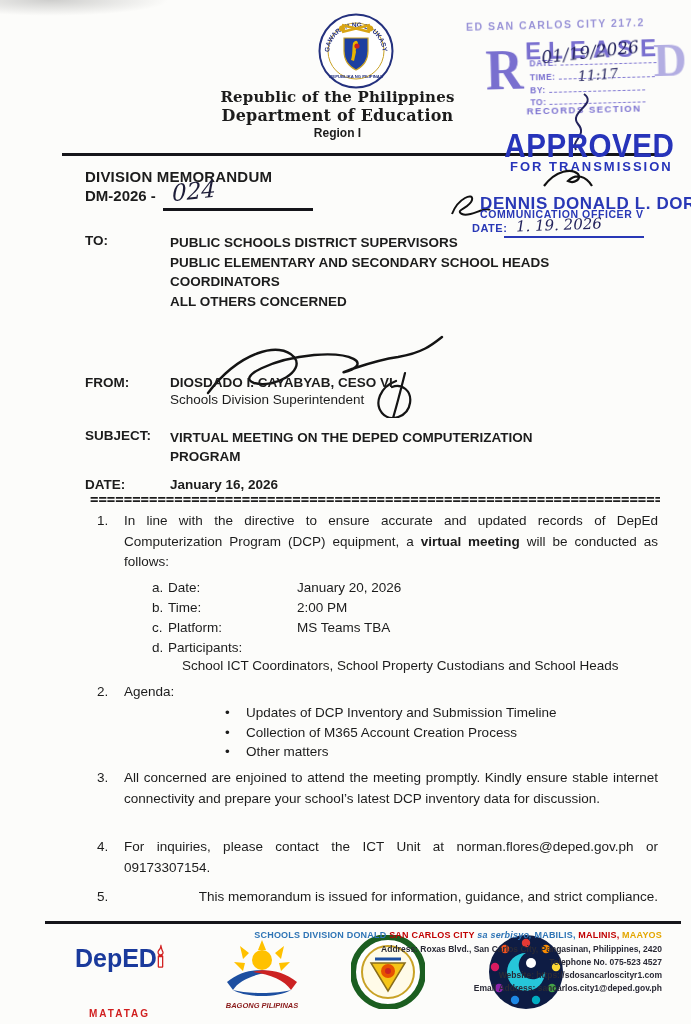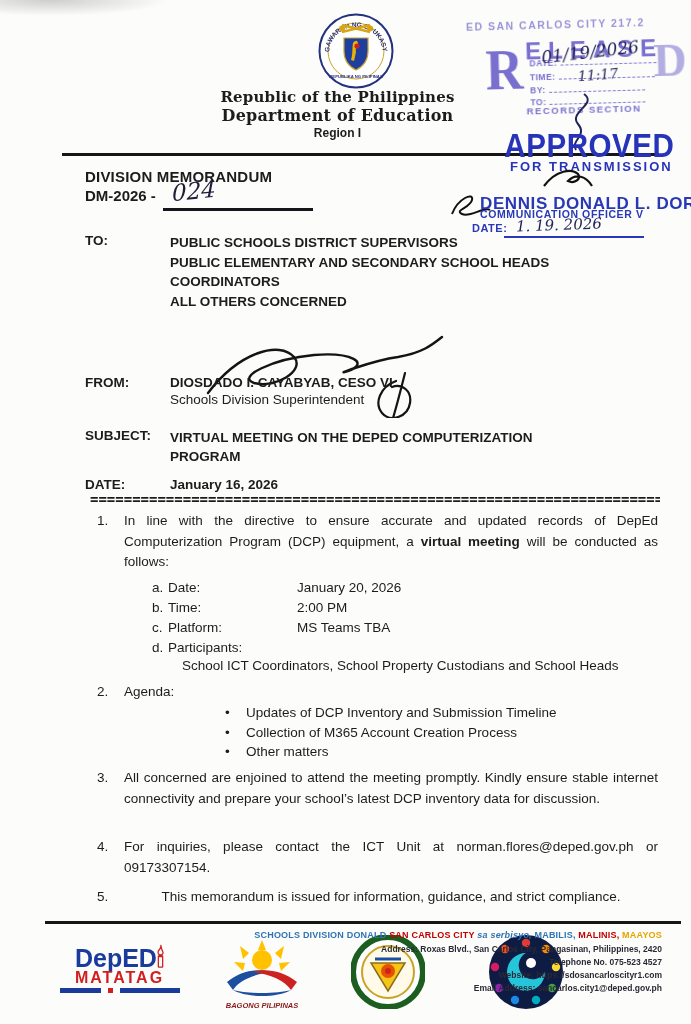--- a/index.html
+++ b/index.html
@@ -69,21 +69,21 @@
   
   .footer-rule{position:absolute;left:45px;top:921px;width:636px;height:3px;background:#15151a;}
   .contact{position:absolute;right:29px;top:929px;width:520px;text-align:right;font-size:8.5px;
            font-weight:bold;color:#26262e;line-height:13px;}
   .tagline{font-size:9px;letter-spacing:.2px;margin-bottom:1px;}
   .c-blue{color:#2e74b5;} .c-red{color:#c00000;} .c-gold{color:#e3a600;} .c-ital{font-style:italic;}
   .contact .row{color:#2a2a36;}
   .deped-logo{position:absolute;left:52px;top:946px;width:135px;text-align:center;}
   .deped-word{font-size:25px;font-weight:bold;color:#1a3a9c;font-family:"Liberation Sans",sans-serif;line-height:24px;}
   .deped-word .flame{color:#d11f1f;}
-  .deped-sub{font-size:16px;font-weight:bold;color:#d11f1f;letter-spacing:2px;line-height:16px;}
+  .deped-sub{font-size:10px;font-weight:bold;color:#d11f1f;letter-spacing:2px;line-height:16px;margin-top:36px;}
   .deped-bar{margin:2px auto 0;width:120px;height:5px;
      background:linear-gradient(90deg,#1a3a9c 0 34%,#fff 34% 40%,#d11f1f 40% 44%,#fff 44% 50%,#1a3a9c 50% 100%);}
   .logo{position:absolute;}
 </style>
 </head>
 <body>
 
 <div class="page">
   <div class="smudge"></div>
 
@@ -237,21 +237,21 @@
     <span class="txt">All concerned are enjoined to attend the meeting promptly. Kindly ensure stable internet connectivity and prepare your school’s latest DCP inventory data for discussion.</span>
   </div>
 
   <div class="item" style="top:837px;">
     <span class="num">4.</span>
     <span class="txt">For inquiries, please contact the ICT Unit at norman.flores@deped.gov.ph or 09173307154.</span>
   </div>
 
   <div class="item" style="top:887px;">
     <span class="num">5.</span>
-    <span class="txt" style="text-align:center;">This memorandum is issued for information, guidance, and strict compliance.</span>
+    <span class="txt" style="text-align:right;">This memorandum is issued for information, guidance, and strict compliance.</span>
   </div>
 
   <div class="footer-rule"></div>
 
   <div class="deped-logo">
     <div class="deped-word"><span>DepED</span><span class="flame">🕯</span></div>
     <div class="deped-sub">MATATAG</div>
     <div class="deped-bar"></div>
   </div>
 

